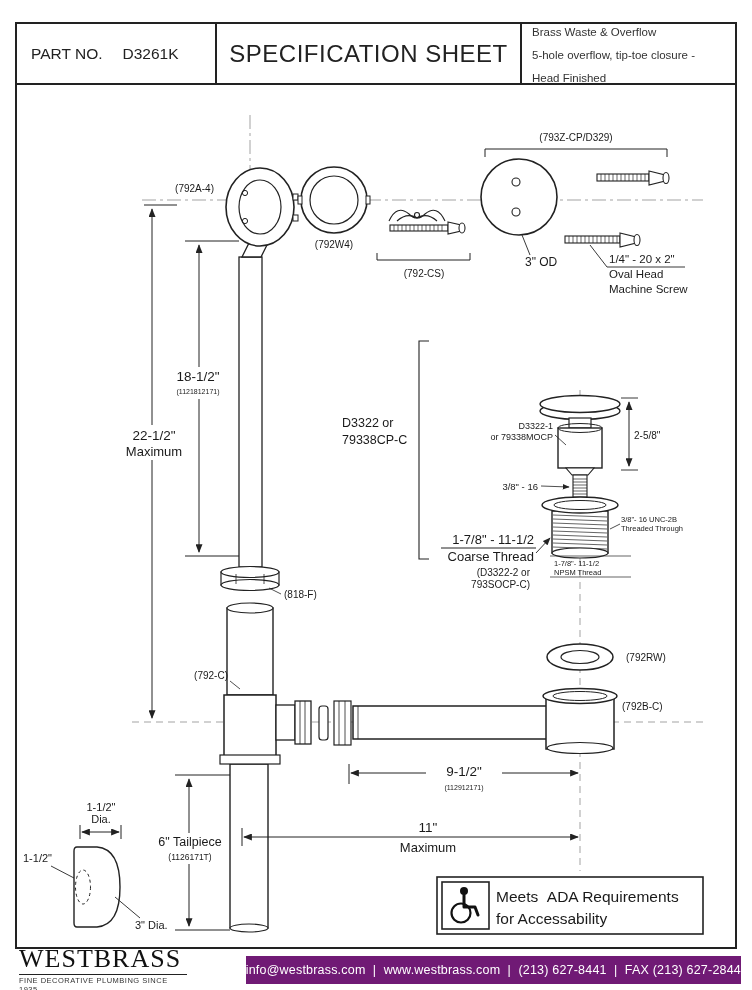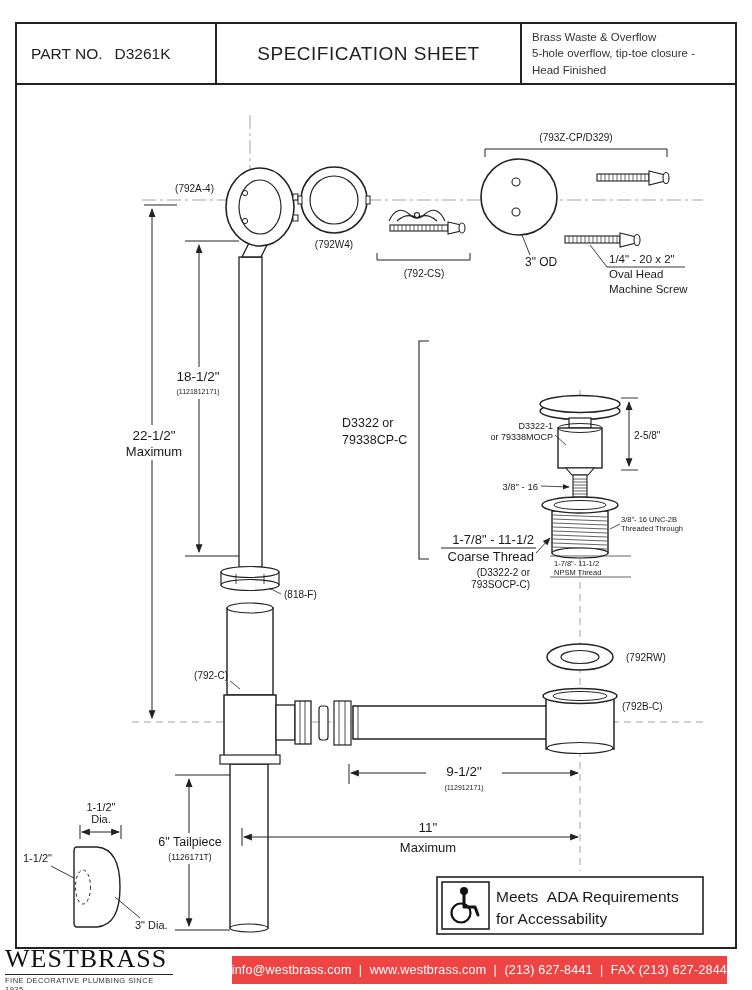--- a/index.html
+++ b/index.html
@@ -1,33 +1,33 @@
 <!DOCTYPE html>
 <html><head>
 <meta charset="utf-8">
 <style>
   * { margin:0; padding:0; box-sizing:border-box; }
   html,body { width:752px; height:990px; background:#fff; font-family:"Liberation Sans",sans-serif; }
   .sheet { position:relative; width:752px; height:990px; background:#fff; overflow:hidden; }
 
   .header-box { position:absolute; left:15px; top:22px; width:722px; height:63px; border:2px solid #222; display:flex; background:#fff; }
   .hcell { border-right:2px solid #222; display:flex; align-items:center; color:#222; }
-  .hcell.part { width:200px; padding-left:14px; font-size:15.5px; gap:12px; }
-  .hcell.titlec { width:305px; justify-content:center; font-size:19px; letter-spacing:0.5px; }
-  .hcell.product { flex:1; border-right:none; flex-direction:column; align-items:flex-start; justify-content:center; padding-left:10px; font-size:11.5px; line-height:1.4; color:#333; }
+  .hcell.part { width:200px; padding-left:14px; font-size:15.5px; gap:20px; }
+  .hcell.titlec { width:305px; justify-content:center; font-size:24px; letter-spacing:0.5px; }
+  .hcell.product { flex:1; border-right:none; flex-direction:column; align-items:flex-start; justify-content:flex-start; padding-left:10px; font-size:11.5px; line-height:1.4; color:#333;gap:7px; }
 
   .main-box { position:absolute; left:15px; top:85px; width:722px; height:864px; border:2px solid #222; border-top:none; background:#fff; }
   .main-box svg { position:absolute; left:0; top:0; }
   svg text { font-family:"Liberation Sans",sans-serif; fill:#1a1a1a; stroke:none; }
 
-  .footer { position:absolute; left:5px; top:951px; width:722px; height:38px; display:flex; align-items:center; }
+  .footer { position:absolute; left:19px; top:951px; width:722px; height:38px; display:flex; align-items:center; }
   .brand-block { width:208px; }
   .brand { font-family:"Liberation Serif",serif; font-size:26px; color:#111; letter-spacing:1px; line-height:1; }
   .tagline { font-size:7.5px; color:#333; letter-spacing:0.5px; border-top:1.5px solid #222; padding-top:1px; margin-top:2px; width:168px; text-transform:uppercase; }
-  .contact-bar { flex:1; background:#ef4444; color:#fff; height:28px; display:flex; align-items:center; justify-content:center; font-size:12.5px; letter-spacing:0.2px; white-space:nowrap;margin-left:40px; }
+  .contact-bar { flex:1; background:#701a75; color:#fff; height:28px; display:flex; align-items:center; justify-content:center; font-size:12.5px; letter-spacing:0.2px; white-space:nowrap;margin-left:40px; }
 </style>
 </head>
 <body>
 
 <div class="sheet">
 
   <div class="header-box">
     <div class="hcell part">
       <span>PART NO.</span>
       <span>D3261K</span>

